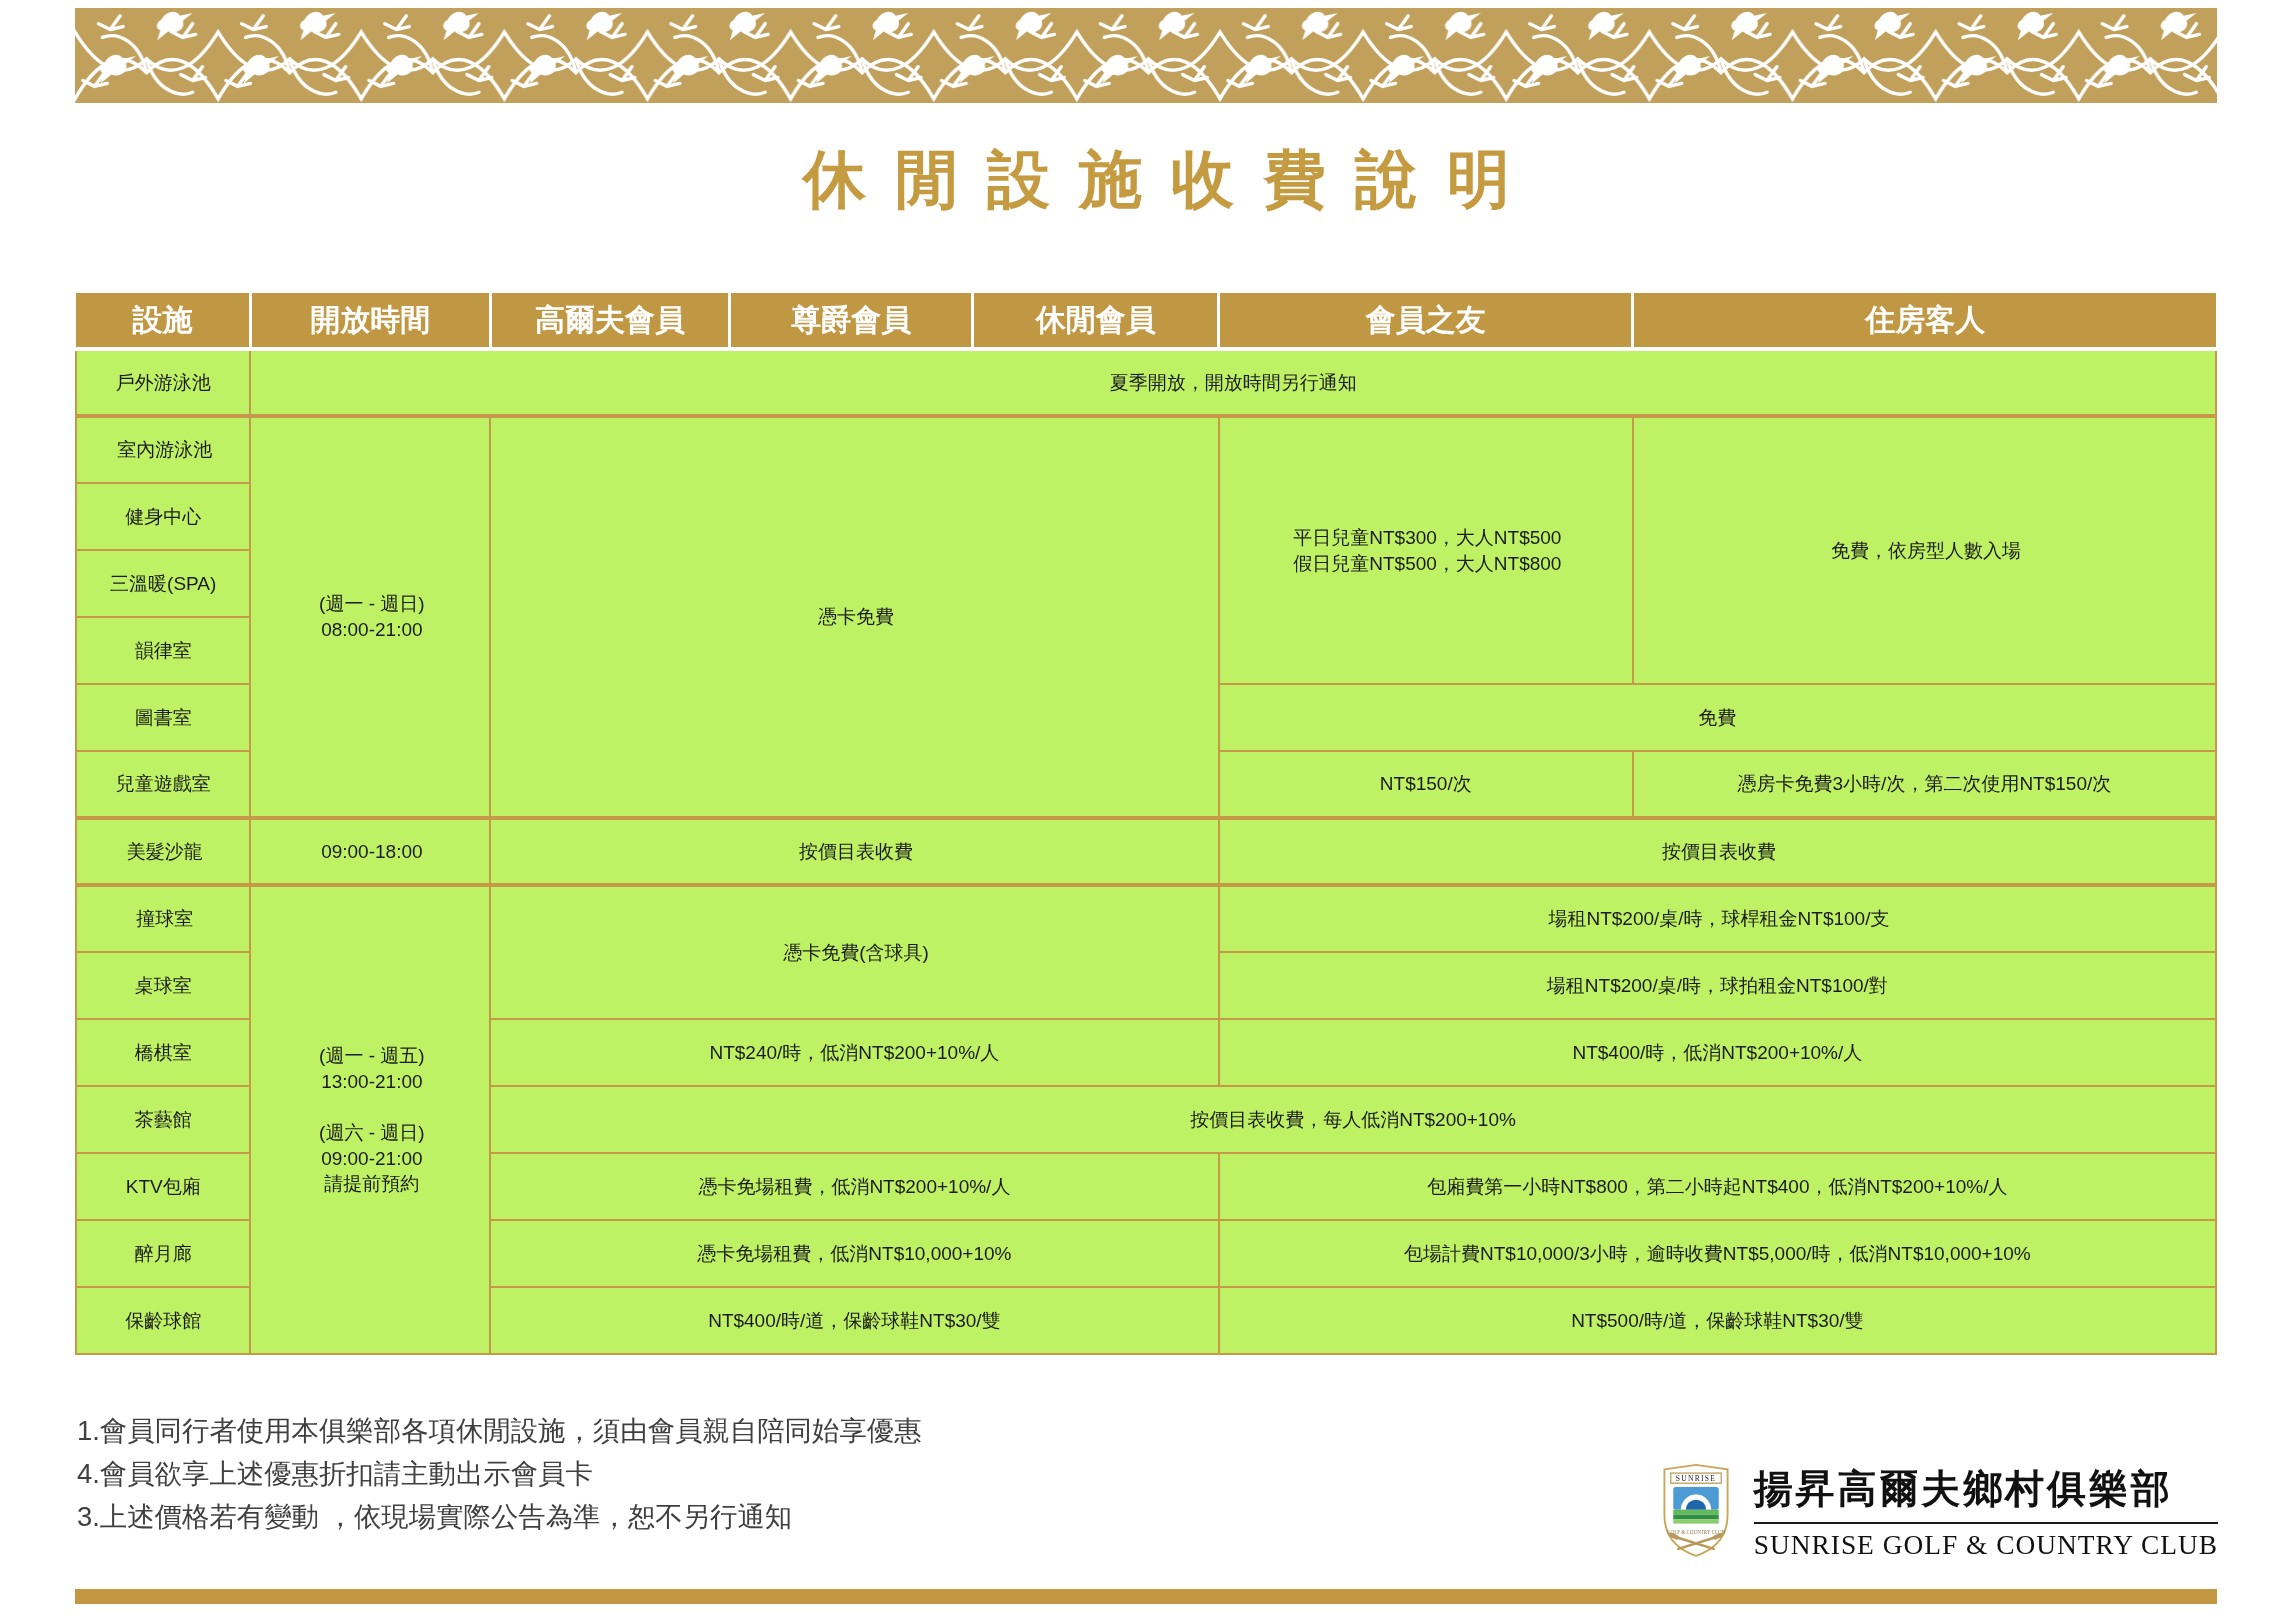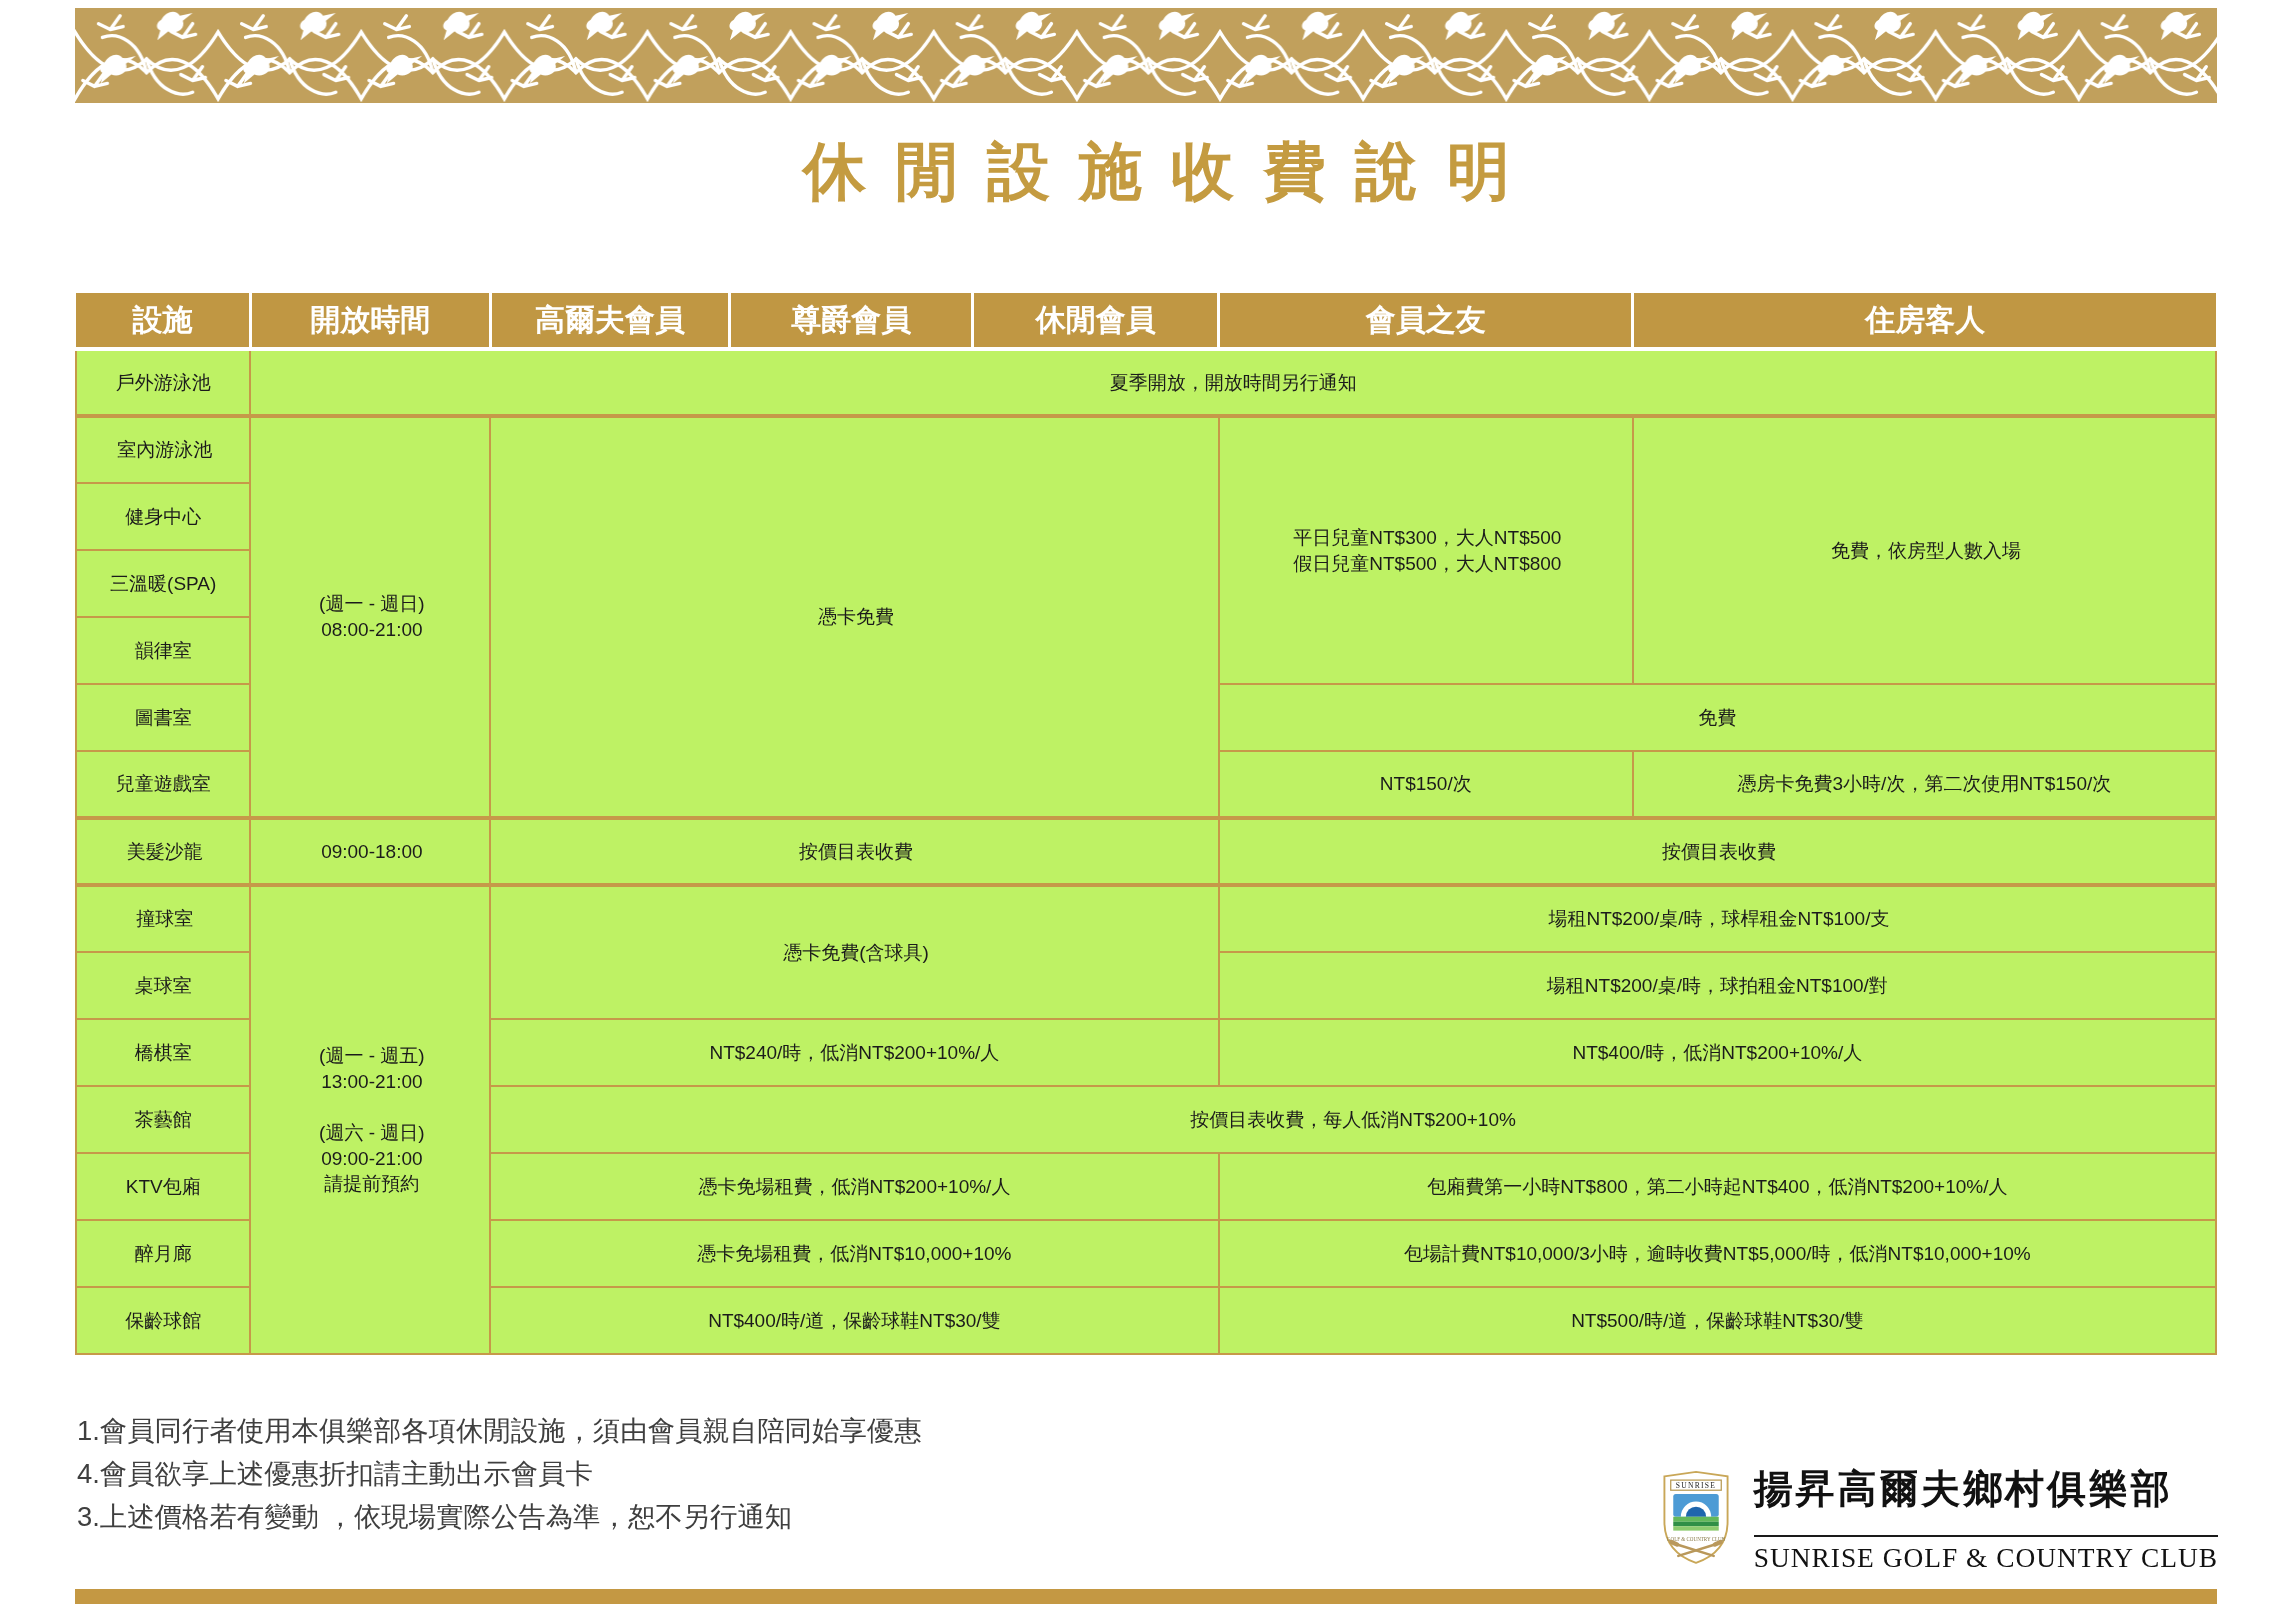--- a/index.html
+++ b/index.html
@@ -18,21 +18,21 @@
     background:#fff;
     font-family:"Liberation Sans", sans-serif;
     color:var(--ink);
     overflow:hidden;
   }
   
   .vine-band{position:absolute;left:75px;top:7.8px;width:2142px;height:95px;}
   .vine-band svg{display:block;width:100%;height:100%;}
   
   .page-title{
-    position:absolute;left:0;top:129px;width:100%;
+    position:absolute;left:0;top:137px;width:100%;
     text-align:center;
     font-family:"Liberation Serif", serif;
     font-size:63px;font-weight:bold;
     letter-spacing:29px;text-indent:29px;
     color:var(--gold-title);
     padding-left:20px;
   }
   
   .fees-table-wrap{position:absolute;left:75px;top:293px;width:2142px;}
   table.fees{width:100%;border-collapse:collapse;table-layout:fixed;border-radius:6px;}
@@ -57,21 +57,21 @@
   .notes{position:absolute;left:77px;top:1409px;font-size:27.4px;line-height:43px;color:#3f3f3f;}
   
   .brand{position:absolute;top:1462px;right:75px;display:flex;align-items:center;gap:19.6px;}
   .crest{width:76px;height:96px;flex:0 0 auto;}
   .brand-text{display:flex;flex-direction:column;}
   .brand-zh{
     font-family:"Liberation Serif", serif;
     font-size:39px;font-weight:bold;color:#111;
     letter-spacing:2.9px;
     border-bottom:2.9px solid #1a1a1a;
-    padding-bottom:19px;
+    padding-bottom:6px;
   }
   .brand-en{
     font-family:"Liberation Serif", serif;
     font-size:27.4px;color:#111;letter-spacing:1px;margin-top:5.9px;
   }
   
   .gold-bar{position:absolute;left:75px;top:1589px;width:2142px;height:14.7px;background:var(--gold-bar);}
 </style>
 </head>
 <body>

